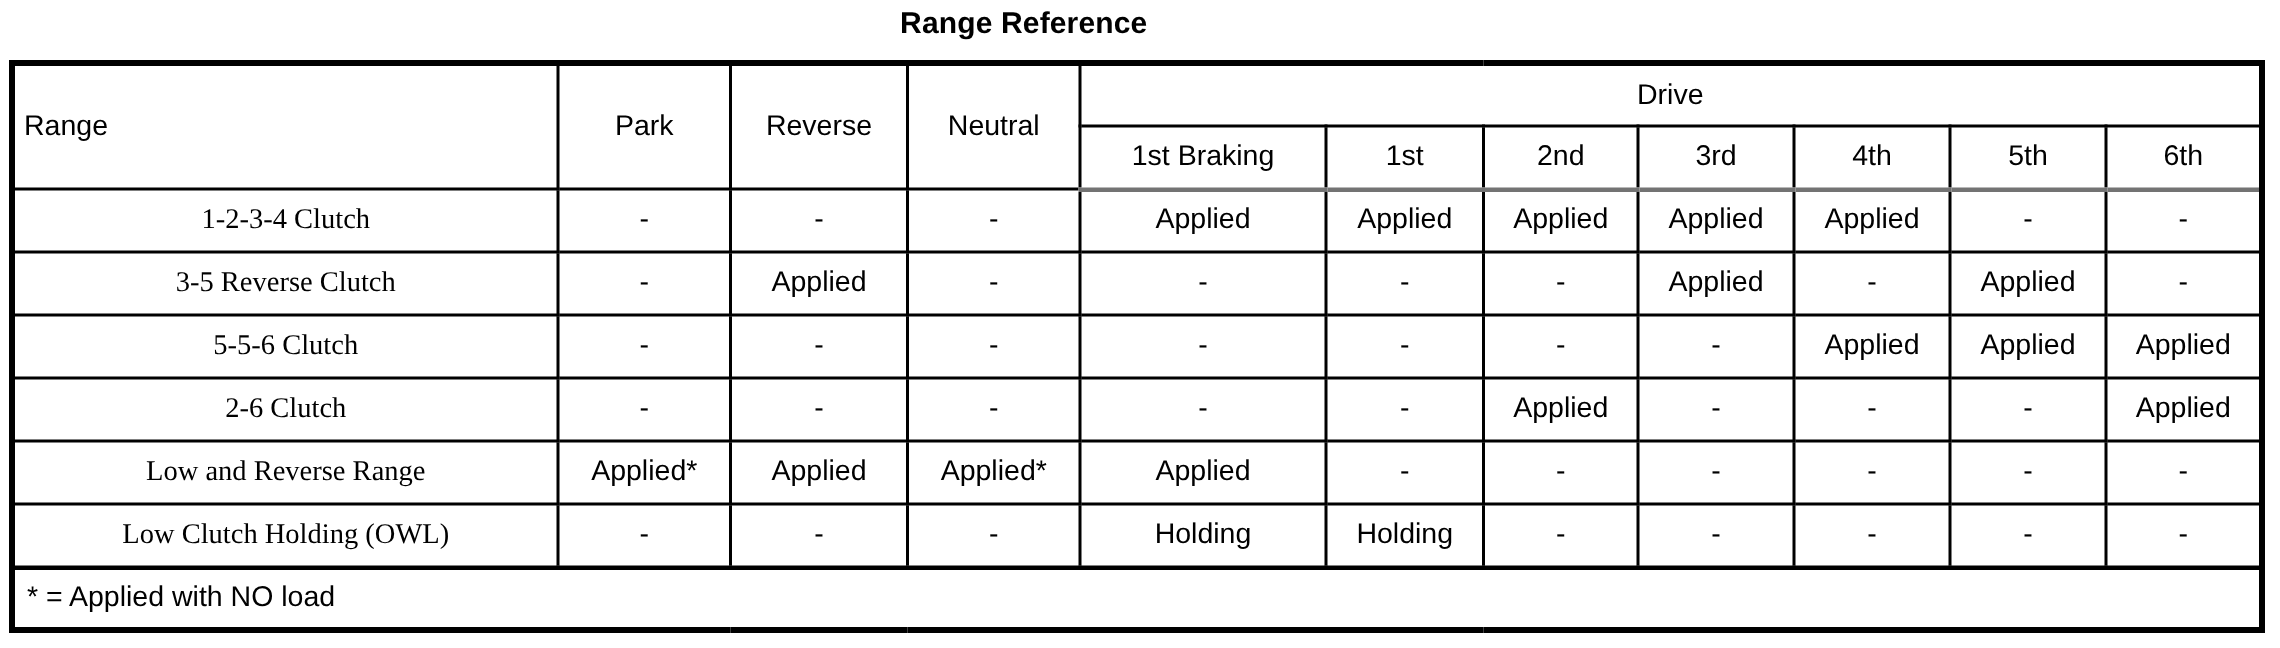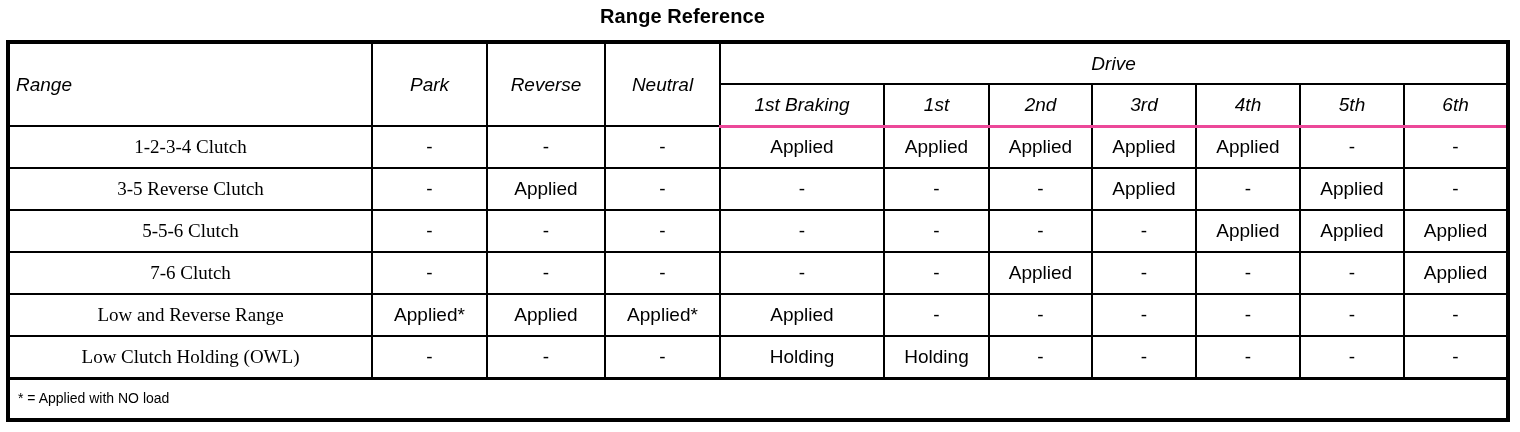--- a/index.html
+++ b/index.html
@@ -56,54 +56,53 @@
     line-height: 1.05;
     height: 42px;
     box-sizing: border-box;
     background: #fff;
   }
 
   
   th.hdr {
     font-weight: bold;
     font-size: 19px;
-    font-style: italic;
   }
   th.drive-group {
     height: 45px;
   }
   th.sub-hdr {
     height: 47px;
   }
   th.tall-hdr {
     height: 92px;
     vertical-align: bottom;
     padding-bottom: 8px;
   }
 
   
   tr.header-bottom > th {
-    border-bottom: 3px solid #ec4899;
+    border-bottom: 3px solid #737373;
   }
 
   td.row-label,
   th.tall-hdr.row-label-hdr {
     text-align: left;
     padding-left: 8px;
     font-family: Liberation Serif, serif;
   }
   th.tall-hdr.range-hdr {
     text-align: left;
   }
 
   tr.footnote-row > td {
     text-align: left;
     padding-left: 8px;
     border-top: 3px solid #000;
-    font-size: 14px;
+    font-size: 19px;
   }
 
   
   col.c-range    { width: 364px; }
   col.c-park     { width: 115px; }
   col.c-reverse  { width: 118px; }
   col.c-neutral  { width: 115px; }
   col.c-brake    { width: 164px; }
   col.c-1st      { width: 105px; }
   col.c-2nd      { width: 103px; }
@@ -188,21 +187,21 @@
           <td>-</td>
           <td>-</td>
           <td>-</td>
           <td>-</td>
           <td>-</td>
           <td>Applied</td>
           <td>Applied</td>
           <td>Applied</td>
         </tr>
         <tr>
-          <td class="row-label">7-6 Clutch</td>
+          <td class="row-label">2-6 Clutch</td>
           <td>-</td>
           <td>-</td>
           <td>-</td>
           <td>-</td>
           <td>-</td>
           <td>Applied</td>
           <td>-</td>
           <td>-</td>
           <td>-</td>
           <td>Applied</td>

